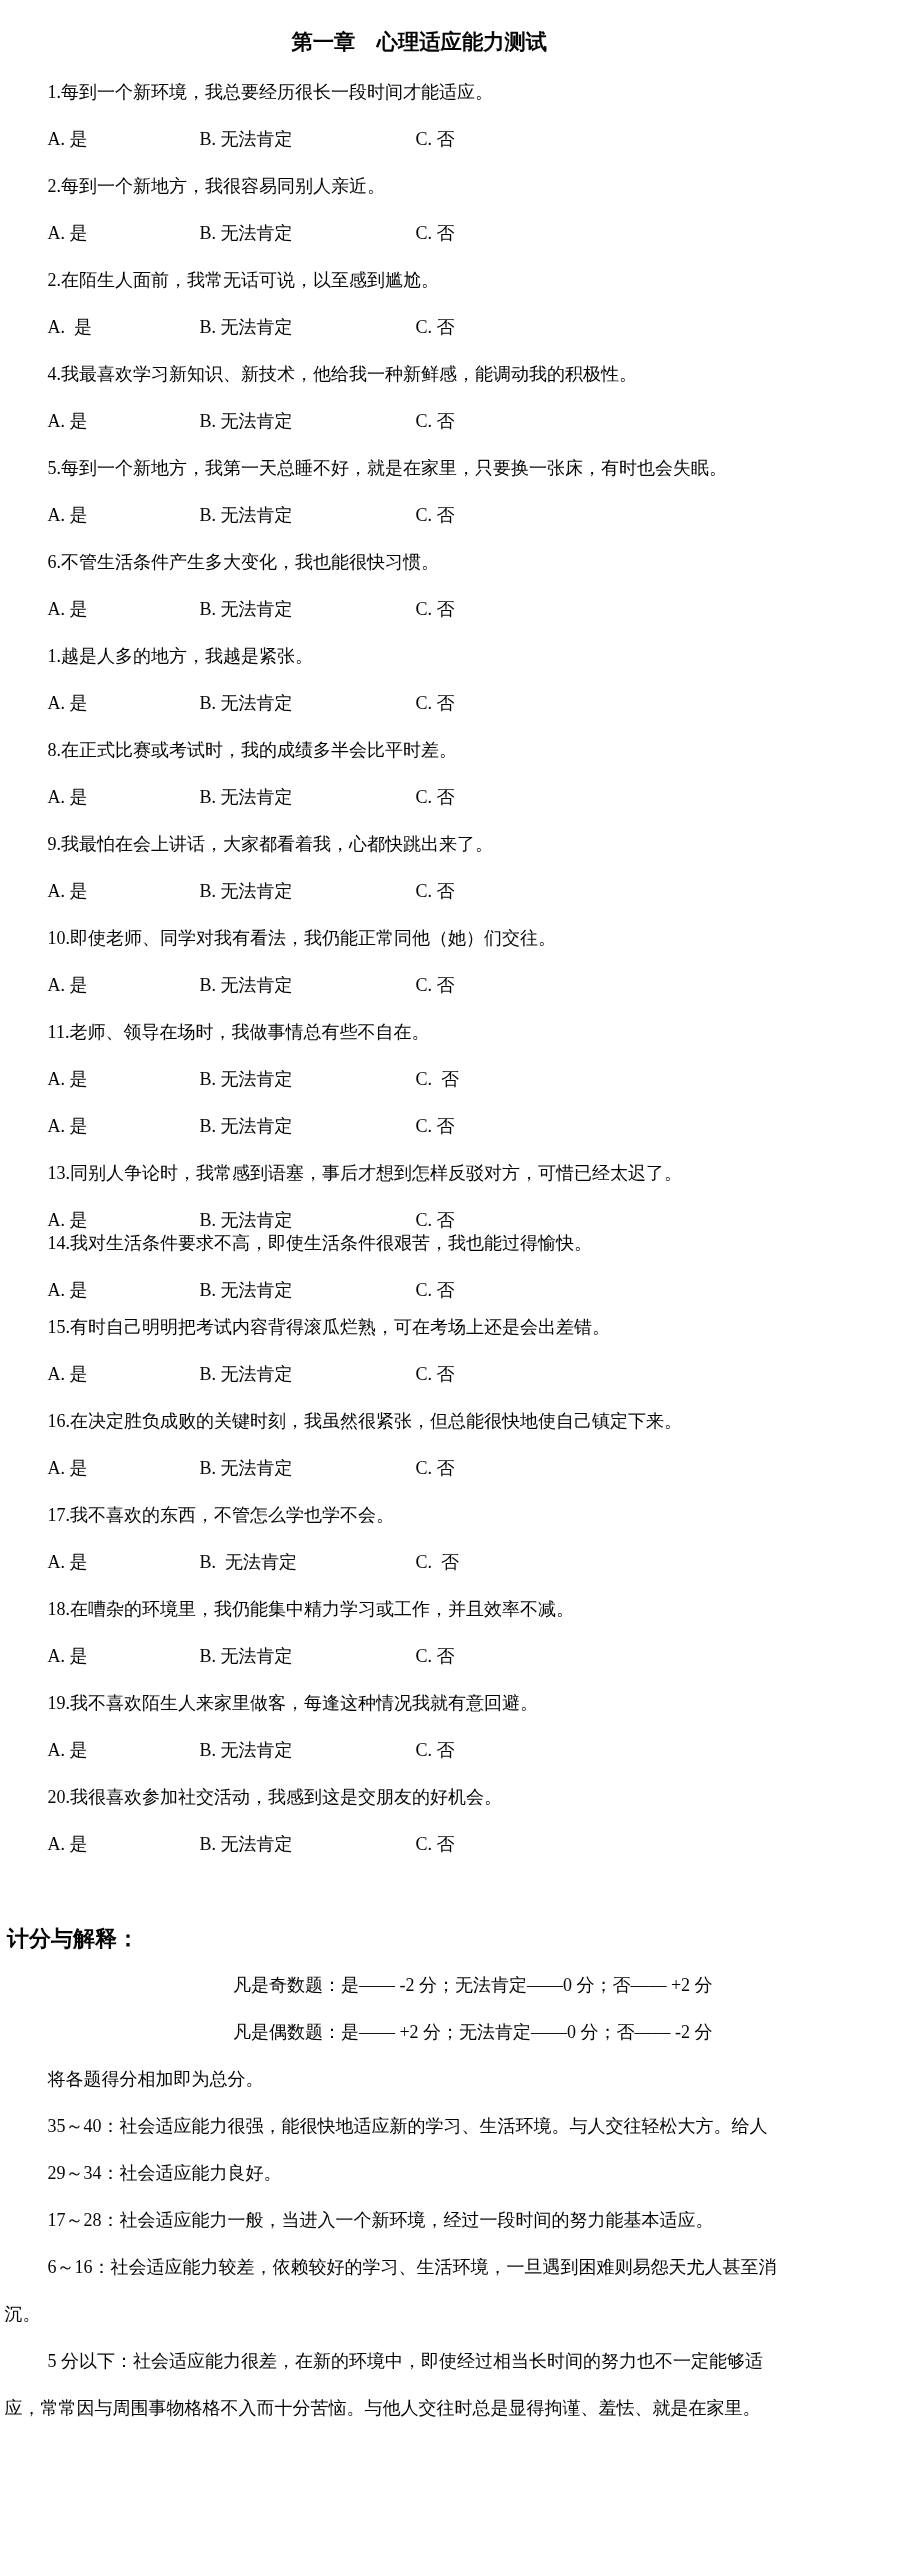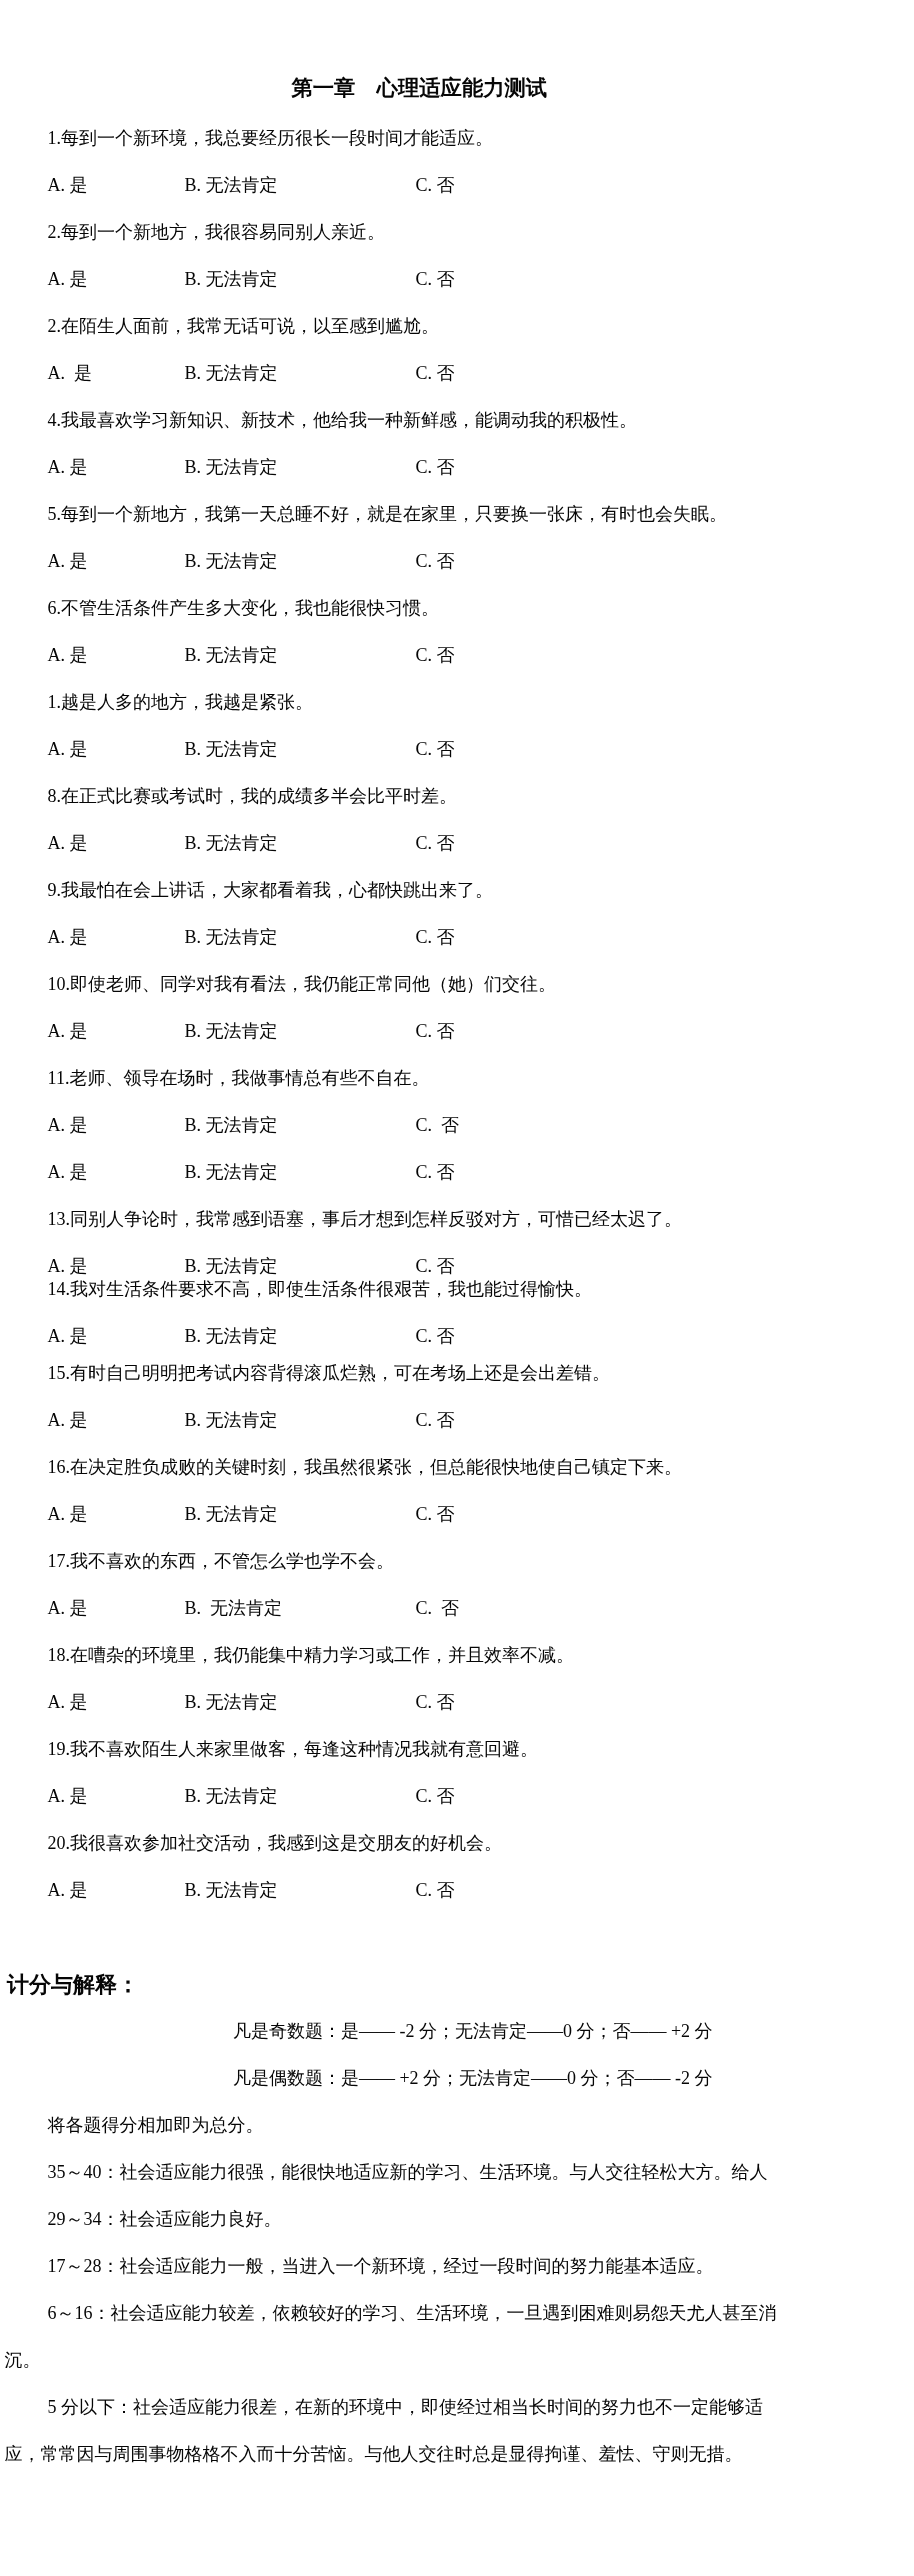--- a/index.html
+++ b/index.html
@@ -12,21 +12,20 @@
     height: 2576px;
     overflow: hidden;
     font-family: "Liberation Serif", "DejaVu Serif", serif;
     color: #060606;
   }
   .page {
     box-sizing: border-box;
     width: 915px;
     height: 2276px;
     padding: 15px 29px 0 4.6px;
-    margin-top: 46px;
   }
   .doc-title {
     font-size: 21.3px;
     font-weight: bold;
     text-align: center;
     line-height: 54px;
     margin: 0 52px 0 0;
     white-space: pre;
   }
   p, .line {
@@ -44,21 +43,21 @@
     text-decoration: underline;
   }
   .opts-row span {
     position: absolute;
     top: 0;
     line-height: 47px;
     font-size: 18px;
     white-space: pre;
   }
   .opt-a { left: 43px; }
-  .opt-b { left: 180px; }
+  .opt-b { left: 195px; }
   .opt-c { left: 411px; }
   
   .tight { margin-top: -24px; }
   
   .semi-tight { margin-top: -10.4px; }
   .score-header {
     font-size: 22px;
     font-weight: bold;
     margin-top: 47px;
     text-indent: 2.3px;
@@ -204,16 +203,16 @@
       <p class="rule-indent-normal">将各题得分相加即为总分。</p>
     </div>
 
   <div id="interps">
       <div class="line interp-first">35～40：社会适应能力很强，能很快地适应新的学习、生活环境。与人交往轻松大方。给人</div>
       <div class="line interp-first">29～34：社会适应能力良好。</div>
       <div class="line interp-first">17～28：社会适应能力一般，当进入一个新环境，经过一段时间的努力能基本适应。</div>
       <div class="line interp-first">6～16：社会适应能力较差，依赖较好的学习、生活环境，一旦遇到困难则易怨天尤人甚至消</div>
       <div class="line interp-cont">沉。</div>
       <div class="line interp-first">5 分以下：社会适应能力很差，在新的环境中，即使经过相当长时间的努力也不一定能够适</div>
-      <div class="line interp-cont">应，常常因与周围事物格格不入而十分苦恼。与他人交往时总是显得拘谨、羞怯、守则无措。</div>
+      <div class="line interp-cont">应，常常因与周围事物格格不入而十分苦恼。与他人交往时总是显得拘谨、羞怯、就是在家里。</div>
     </div>
 </div>
 
 
 </body></html>

